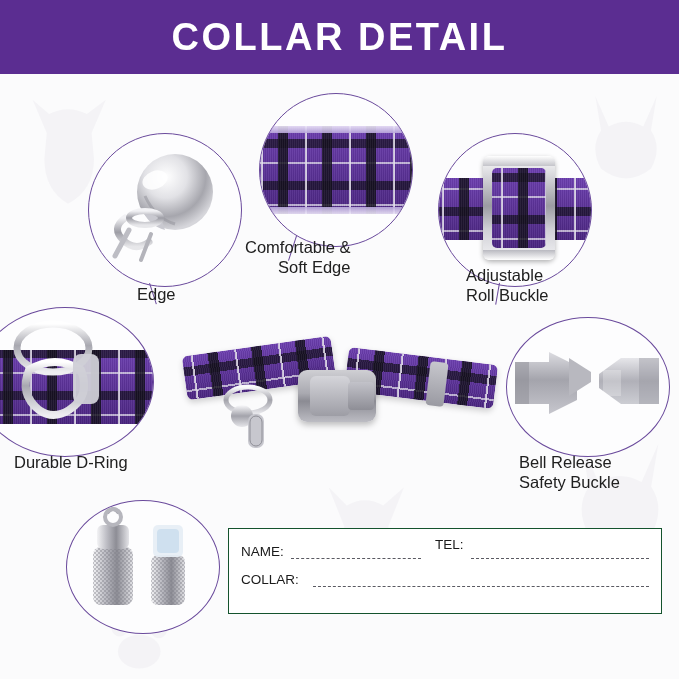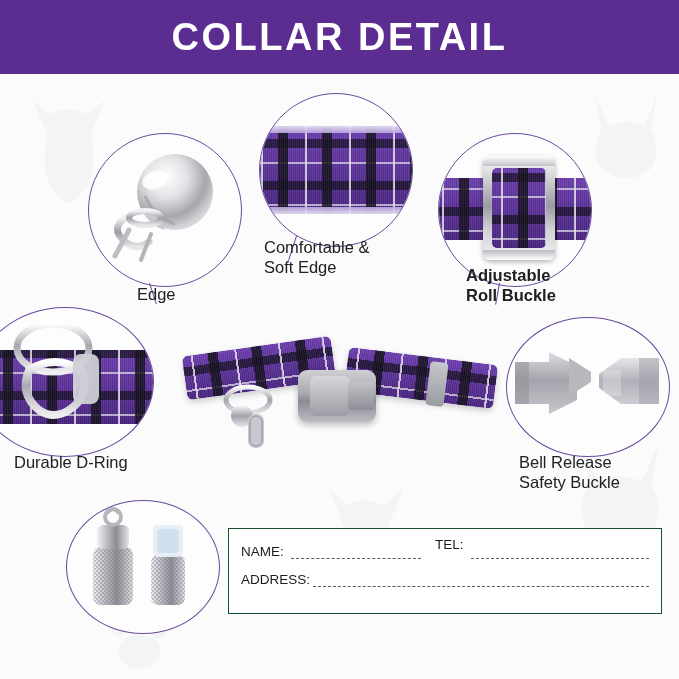--- a/index.html
+++ b/index.html
@@ -180,41 +180,41 @@
 
   <div class="circle" style="left:259px;top:93px;width:152px;height:152px;">
     <div style="position:absolute;left:-8px;top:32px;width:170px;height:88px;">
       <div class="plaid" style="border-radius:4px"></div>
       <div class="weave"></div>
       <div style="position:absolute;left:0;top:0;width:170px;height:7px;background:linear-gradient(180deg,#efe9fa,#b9a8dc);opacity:.9"></div>
       <div style="position:absolute;left:0;bottom:0;width:170px;height:7px;background:linear-gradient(0deg,#efe9fa,#b9a8dc);opacity:.9"></div>
     </div>
   </div>
   <div class="lead" style="left:297px;top:236px;width:26px;transform:rotate(108deg);"></div>
-  <div class="label" style="left:264px;top:237px;">Comfortable &amp;
+  <div class="label" style="left:245px;top:237px;text-align:right;">Comfortable &amp;
 Soft Edge</div>
 
   <div class="circle" style="left:438px;top:133px;width:152px;height:152px;">
     <div style="position:absolute;left:-6px;top:44px;width:168px;height:62px;">
       <div class="plaid" style="border-radius:3px"></div>
       <div class="weave"></div>
     </div>
 
     <div style="position:absolute;left:44px;top:22px;width:72px;height:104px;">
       <div class="metal" style="position:absolute;left:0;top:0;width:72px;height:104px;border-radius:8px;box-shadow:0 2px 5px rgba(0,0,0,.3)"></div>
       <div style="position:absolute;left:9px;top:12px;width:54px;height:80px;border-radius:5px;overflow:hidden">
         <div class="plaid"></div>
           <div class="weave"></div>
       </div>
       <div style="position:absolute;left:0;top:0;width:72px;height:10px;border-radius:6px 6px 0 0;background:linear-gradient(180deg,#ffffff,#c4c4ca)"></div>
       <div style="position:absolute;left:0;bottom:0;width:72px;height:10px;border-radius:0 0 6px 6px;background:linear-gradient(0deg,#ffffff,#b9b9c0)"></div>
     </div>
   </div>
   <div class="lead" style="left:500px;top:283px;width:22px;transform:rotate(100deg);"></div>
-  <div class="label" style="left:466px;top:265px;font-weight:bold;">Adjustable
+  <div class="label" style="left:466px;top:265px;">Adjustable
 Roll Buckle</div>
 
   <div class="circle" style="left:-24px;top:307px;width:176px;height:148px;border-radius:50%;">
     <div style="position:absolute;left:0;top:42px;width:176px;height:74px;">
       <div class="plaid"></div>
       <div class="weave"></div>
     </div>
     <svg width="176" height="148" viewBox="0 0 176 148" style="position:absolute;left:0;top:0">
       <defs>
         <linearGradient id="dringg" x1="0" y1="0" x2="0" y2="1">
@@ -319,17 +319,17 @@
       <rect x="86" y="24" width="30" height="32" rx="5" fill="#e7eef6" opacity=".95"></rect>
       <rect x="90" y="28" width="22" height="24" rx="4" fill="#cfe0ef"></rect>
     </svg>
   </div>
 
   <div class="id-card" style="left:228px;top:528px;width:432px;height:84px;">
     <div class="id-line" style="left:12px;top:15px;">NAME:</div>
     <div class="dots" style="left:62px;top:29px;width:130px;"></div>
     <div class="id-line" style="left:206px;top:8px;">TEL:</div>
     <div class="dots" style="left:242px;top:29px;width:178px;"></div>
-    <div class="id-line" style="left:12px;top:43px;">ADDRESS:</div>
+    <div class="id-line" style="left:12px;top:43px;">COLLAR:</div>
     <div class="dots" style="left:84px;top:57px;width:336px;"></div>
   </div>
 
 </div>
 
 </body></html>

